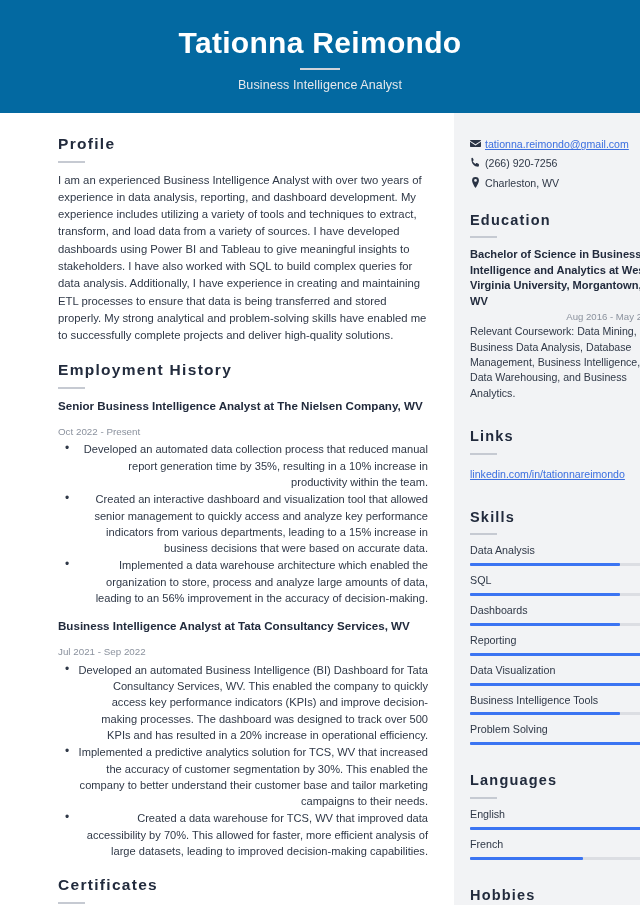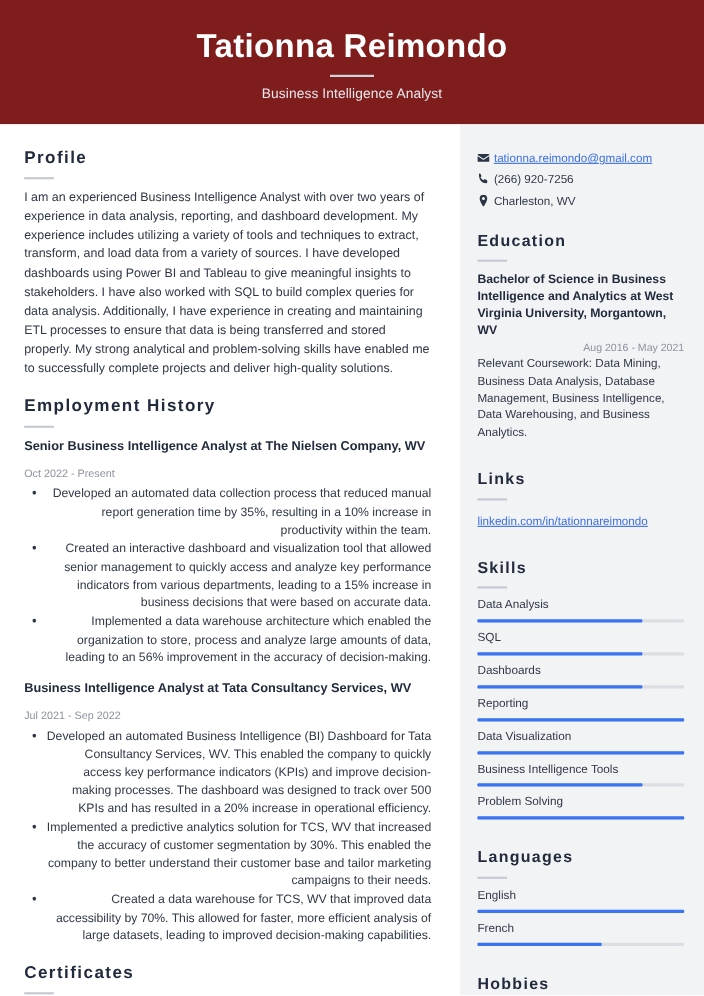--- a/index.html
+++ b/index.html
@@ -19,21 +19,21 @@
   .resume {
     width: 640px;
     height: 905px;
     position: relative;
     display: flex;
     flex-direction: column;
   }
 
   
   .header {
-    background: #7f1d1d;
+    background: #0369a1;
     height: 113px;
     flex: 0 0 113px;
     display: flex;
     flex-direction: column;
     align-items: center;
     justify-content: center;
     padding-top: 4px;
   }
 
   .header-name {
@@ -56,20 +56,21 @@
     color: #e6e8ec;
     letter-spacing: 0.1px;
     text-align: right;
   }
 
   
   .columns {
     display: flex;
     flex: 1 1 auto;
     min-height: 0;
+    padding-left: 36px;
   }
 
   .main-col {
     width: 418px;
     flex: 0 0 418px;
     background: #ffffff;
     padding: 22px 26px 0 22px;
   }
 
   .side-col {

